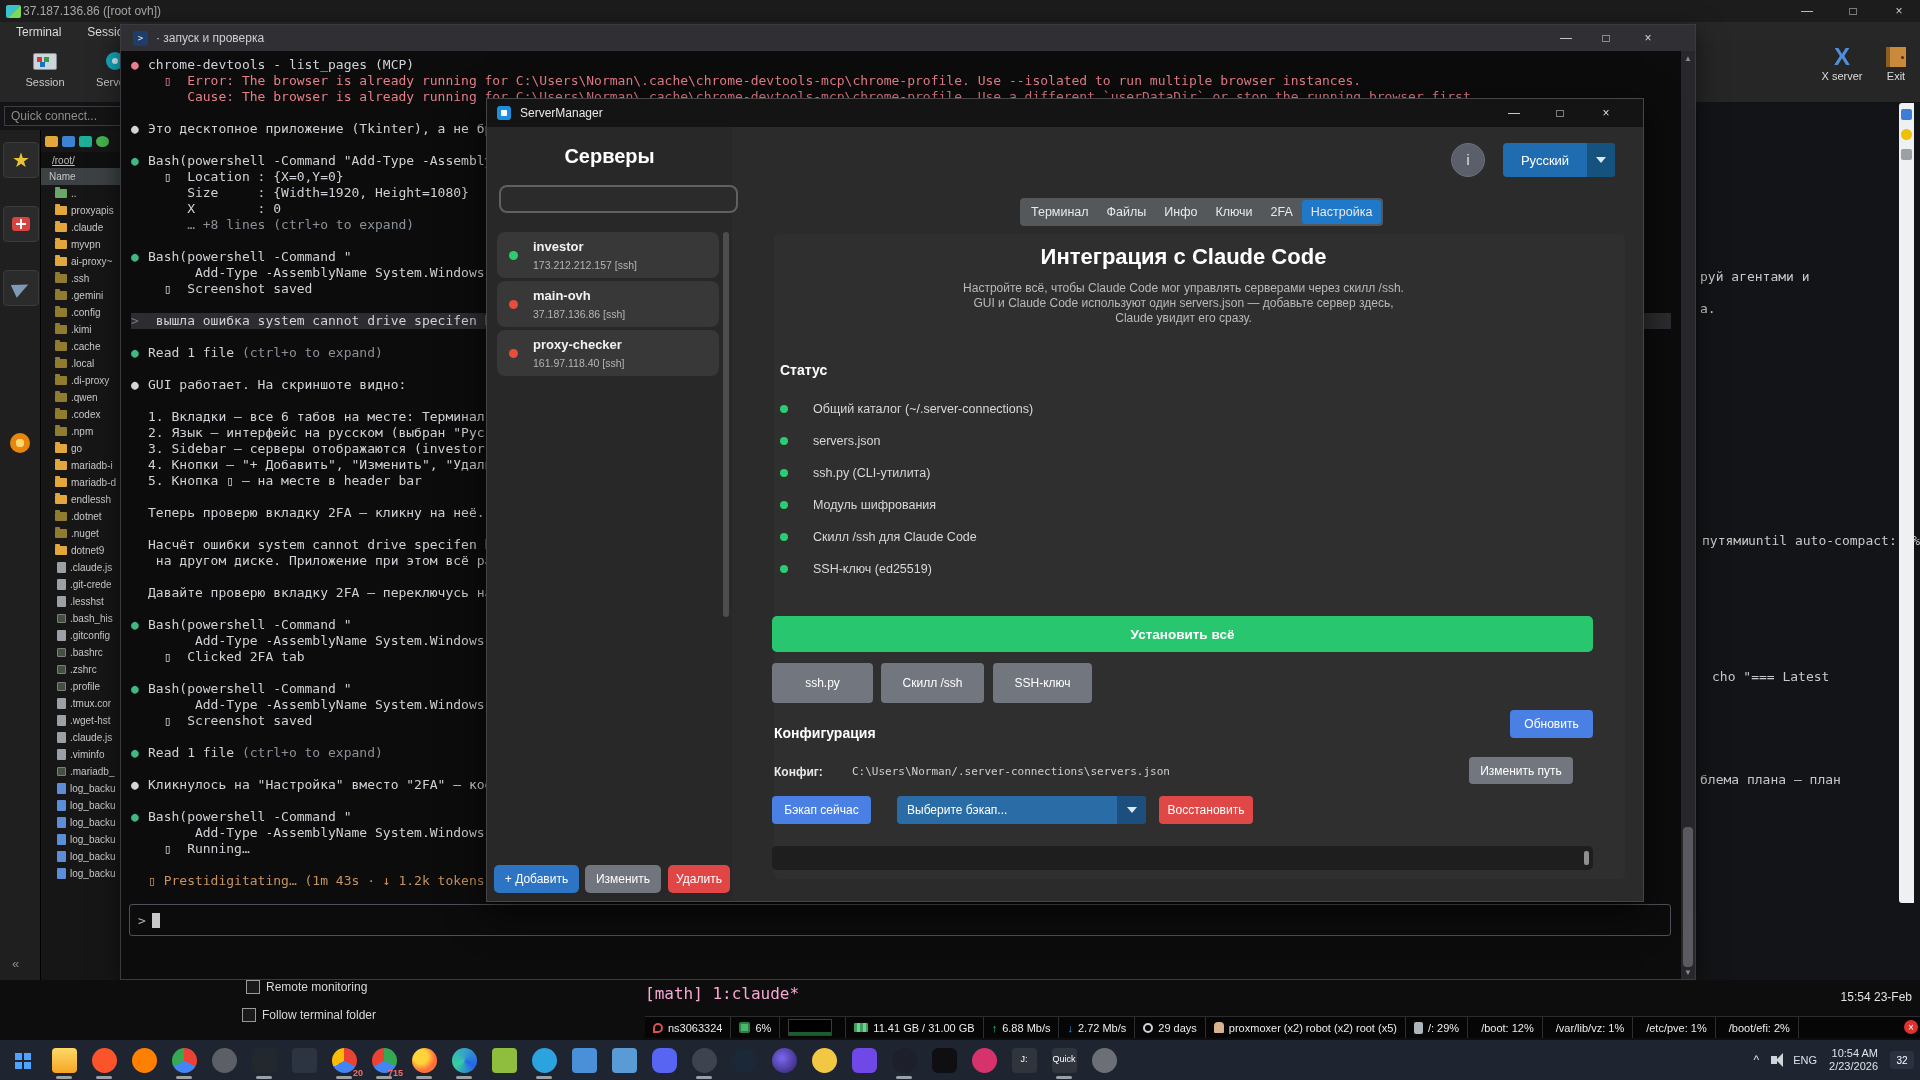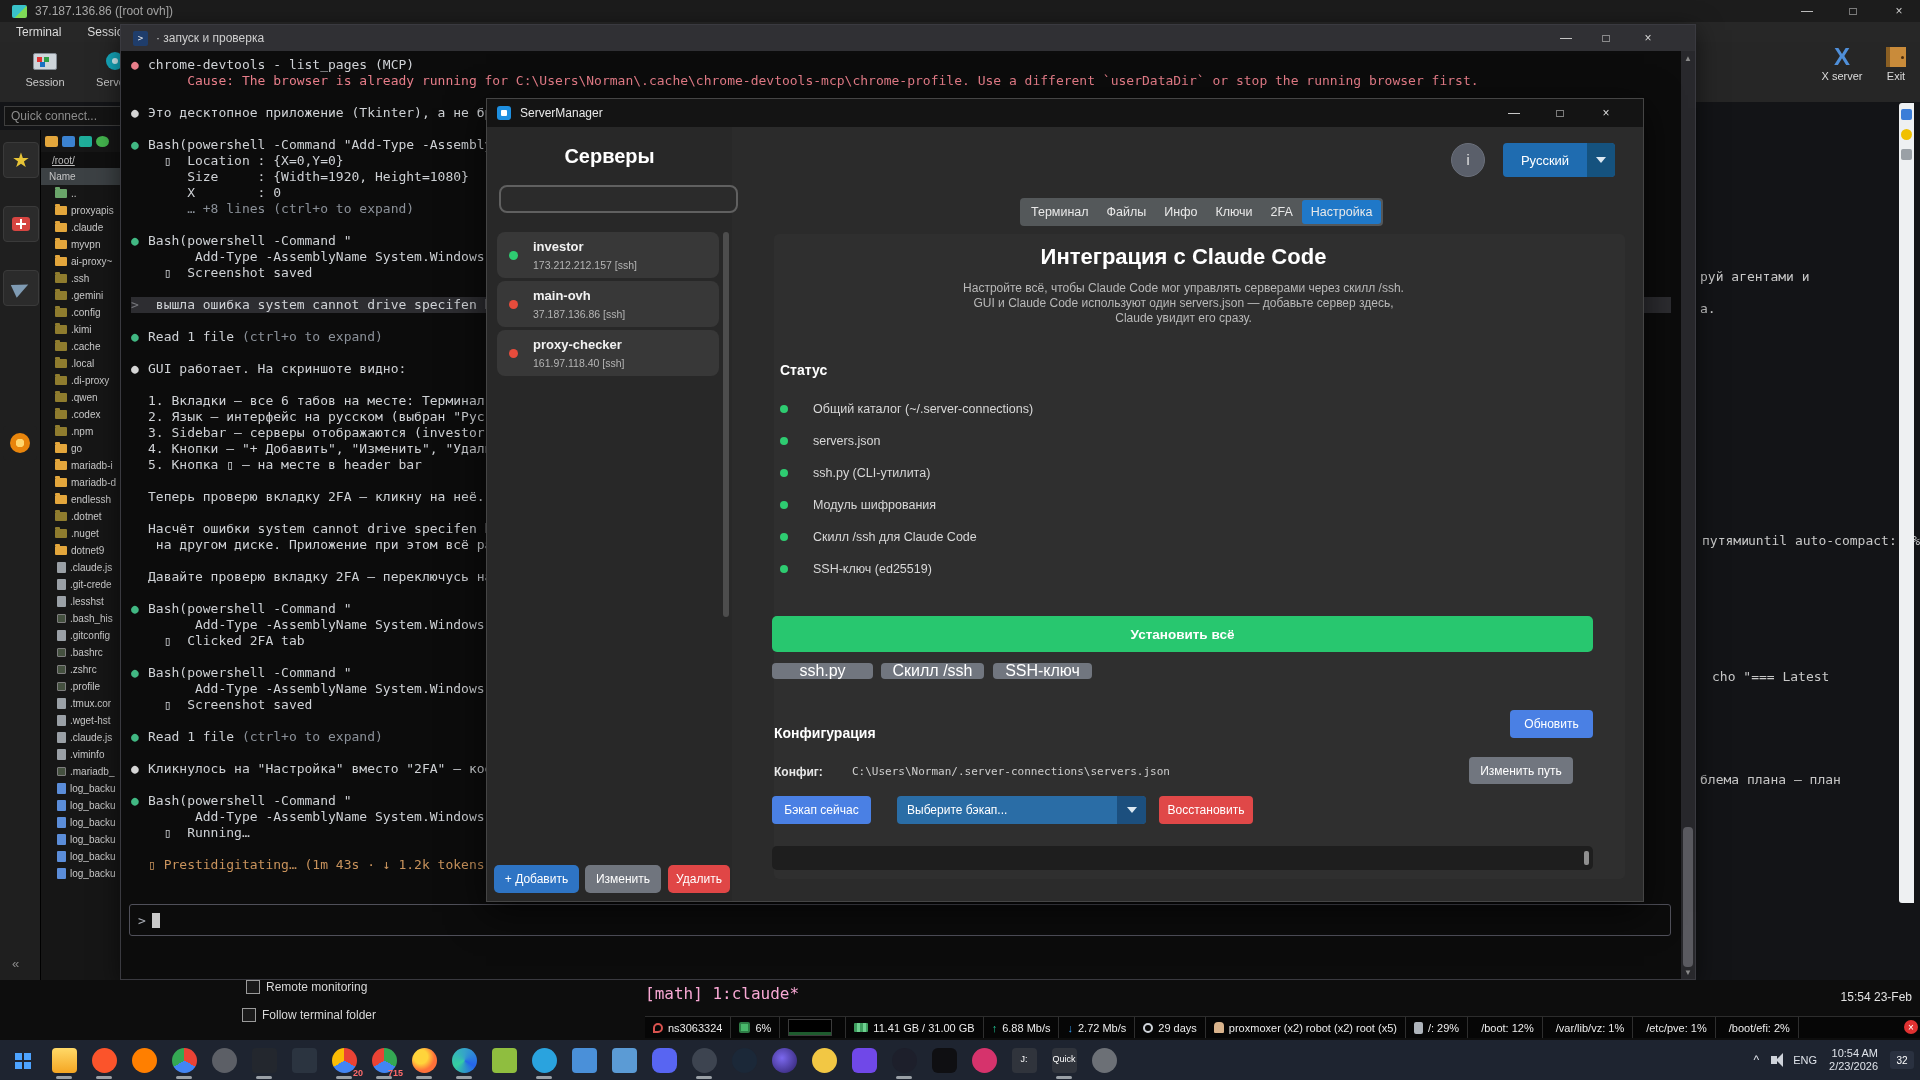--- a/index.html
+++ b/index.html
@@ -2,21 +2,21 @@
 <html><head>
 <meta charset="utf-8">
 <style>
   html,body{margin:0;padding:0;width:1920px;height:1080px;overflow:hidden;
     background:#131417;font-family:"Liberation Sans",sans-serif;}
   .abs{position:absolute;}
   .mono{font-family:"DejaVu Sans Mono",monospace;}
 
   
   #mx-title{left:0;top:0;width:1920px;height:22px;background:#1c1c1c;color:#a8a8a8;
-    font-size:12px;display:flex;align-items:center;gap:8px;padding-left:12px;box-sizing:border-box;}
+    font-size:12px;display:flex;align-items:center;gap:2px;padding-left:6px;box-sizing:border-box;}
   .mx-logo{width:15px;height:13px;background:linear-gradient(135deg,#39c2c9 0 55%,#7ed957 55%);border-radius:2px;}
   .win-ctl{position:absolute;top:1px;width:26px;height:20px;color:#cfcfcf;font-size:12px;
     display:flex;align-items:center;justify-content:center;}
   #mx-menu{left:0;top:22px;width:1920px;height:20px;background:#272727;color:#dcdcdc;
     font-size:12px;display:flex;align-items:center;gap:26px;padding-left:16px;box-sizing:border-box;}
   #mx-toolbar{left:0;top:42px;width:1920px;height:60px;background:#262626;}
   .mx-tbtn{position:absolute;top:4px;width:62px;text-align:center;color:#c8c8c8;font-size:11px;}
   .mx-tbtn .glyph{height:30px;display:flex;align-items:center;justify-content:center;}
   .ic-monitor{width:22px;height:15px;background:#cdd4da;border:1px solid #828a92;border-radius:2px;position:relative;}
   .ic-monitor::after{content:"";position:absolute;left:3px;top:3px;width:5px;height:5px;background:#e03131;
@@ -145,21 +145,21 @@
   .sm-tab{height:24px;display:flex;align-items:center;padding:0 9px;color:#e9e9e9;font-size:12.5px;border-radius:3px;}
   .sm-tab.active{background:#1f78c8;}
   #sm-h1{position:absolute;left:287px;top:145px;width:819px;text-align:center;color:#fff;font-size:22px;font-weight:bold;}
   #sm-sub{position:absolute;left:287px;top:182px;width:819px;text-align:center;color:#b9b9b9;font-size:12px;line-height:15px;}
   #sm-status-h{position:absolute;left:293px;top:263px;color:#fff;font-size:14px;font-weight:bold;}
   #sm-status{position:absolute;left:293px;top:294px;}
   .strow{height:32px;display:flex;align-items:center;gap:25px;color:#d8d8d8;font-size:12.5px;}
   .gdot{width:8px;height:8px;border-radius:50%;background:#2ecc71;flex:none;}
   #sm-install{position:absolute;left:285px;top:517px;width:821px;height:36px;background:#28c76f;border-radius:5px;
     color:#fff;font-weight:bold;font-size:13.5px;display:flex;align-items:center;justify-content:center;border:none;}
-  .comp-btn{position:absolute;top:564px;height:16px;background:#71767f;border-radius:4px;color:#fff;font-size:16px;
+  .comp-btn{position:absolute;top:564px;height:40px;background:#71767f;border-radius:4px;color:#fff;font-size:12px;
     display:flex;align-items:center;justify-content:center;border:none;}
   #sm-refresh{position:absolute;left:1023px;top:564px;width:83px;height:28px;background:#4a80e4;border-radius:4px;
     color:#fff;font-size:12px;display:flex;align-items:center;justify-content:center;border:none;margin-top:47px;}
   #sm-conf-h{position:absolute;left:287px;top:626px;color:#fff;font-size:14px;font-weight:bold;}
   #sm-conf-lbl{position:absolute;left:287px;top:666px;color:#e8e8e8;font-size:12px;font-weight:bold;}
   #sm-conf-path{position:absolute;left:365px;top:666px;color:#cfcfcf;font-size:11px;}
   #sm-chpath{position:absolute;left:982px;top:658px;width:104px;height:27px;background:#71767f;border-radius:4px;
     color:#fff;font-size:12px;display:flex;align-items:center;justify-content:center;border:none;}
   #sm-backup{position:absolute;left:285px;top:697px;width:99px;height:28px;background:#4a80e4;border-radius:4px;
     color:#fff;font-size:12px;display:flex;align-items:center;justify-content:center;border:none;}
@@ -510,20 +510,25 @@
   <span class="t-ctl" style="right:34px;">×</span>
 
   <div id="term-lines">
 
       <div class="tl">
         <span class="tb b-p">●</span>
         <span class="tt c-w">chrome-devtools - list_pages (MCP)</span>
         <span class="tt"></span>
       </div>
 
+      <div class="tl">
+        <span class="tb"></span>
+        <span class="tt c-r">  ▯  Error: The browser is already running for C:\Users\Norman\.cache\chrome-devtools-mcp\chrome-profile. Use --isolated to run multiple browser instances.</span>
+        <span class="tt"></span>
+      </div>
 
       <div class="tl">
         <span class="tb"></span>
         <span class="tt c-r">     Cause: The browser is already running for C:\Users\Norman\.cache\chrome-devtools-mcp\chrome-profile. Use a different `userDataDir` or stop the running browser first.</span>
         <span class="tt"></span>
       </div>
 
       <div class="tl">
         <span class="tb"></span>
         <span class="tt"></span>

